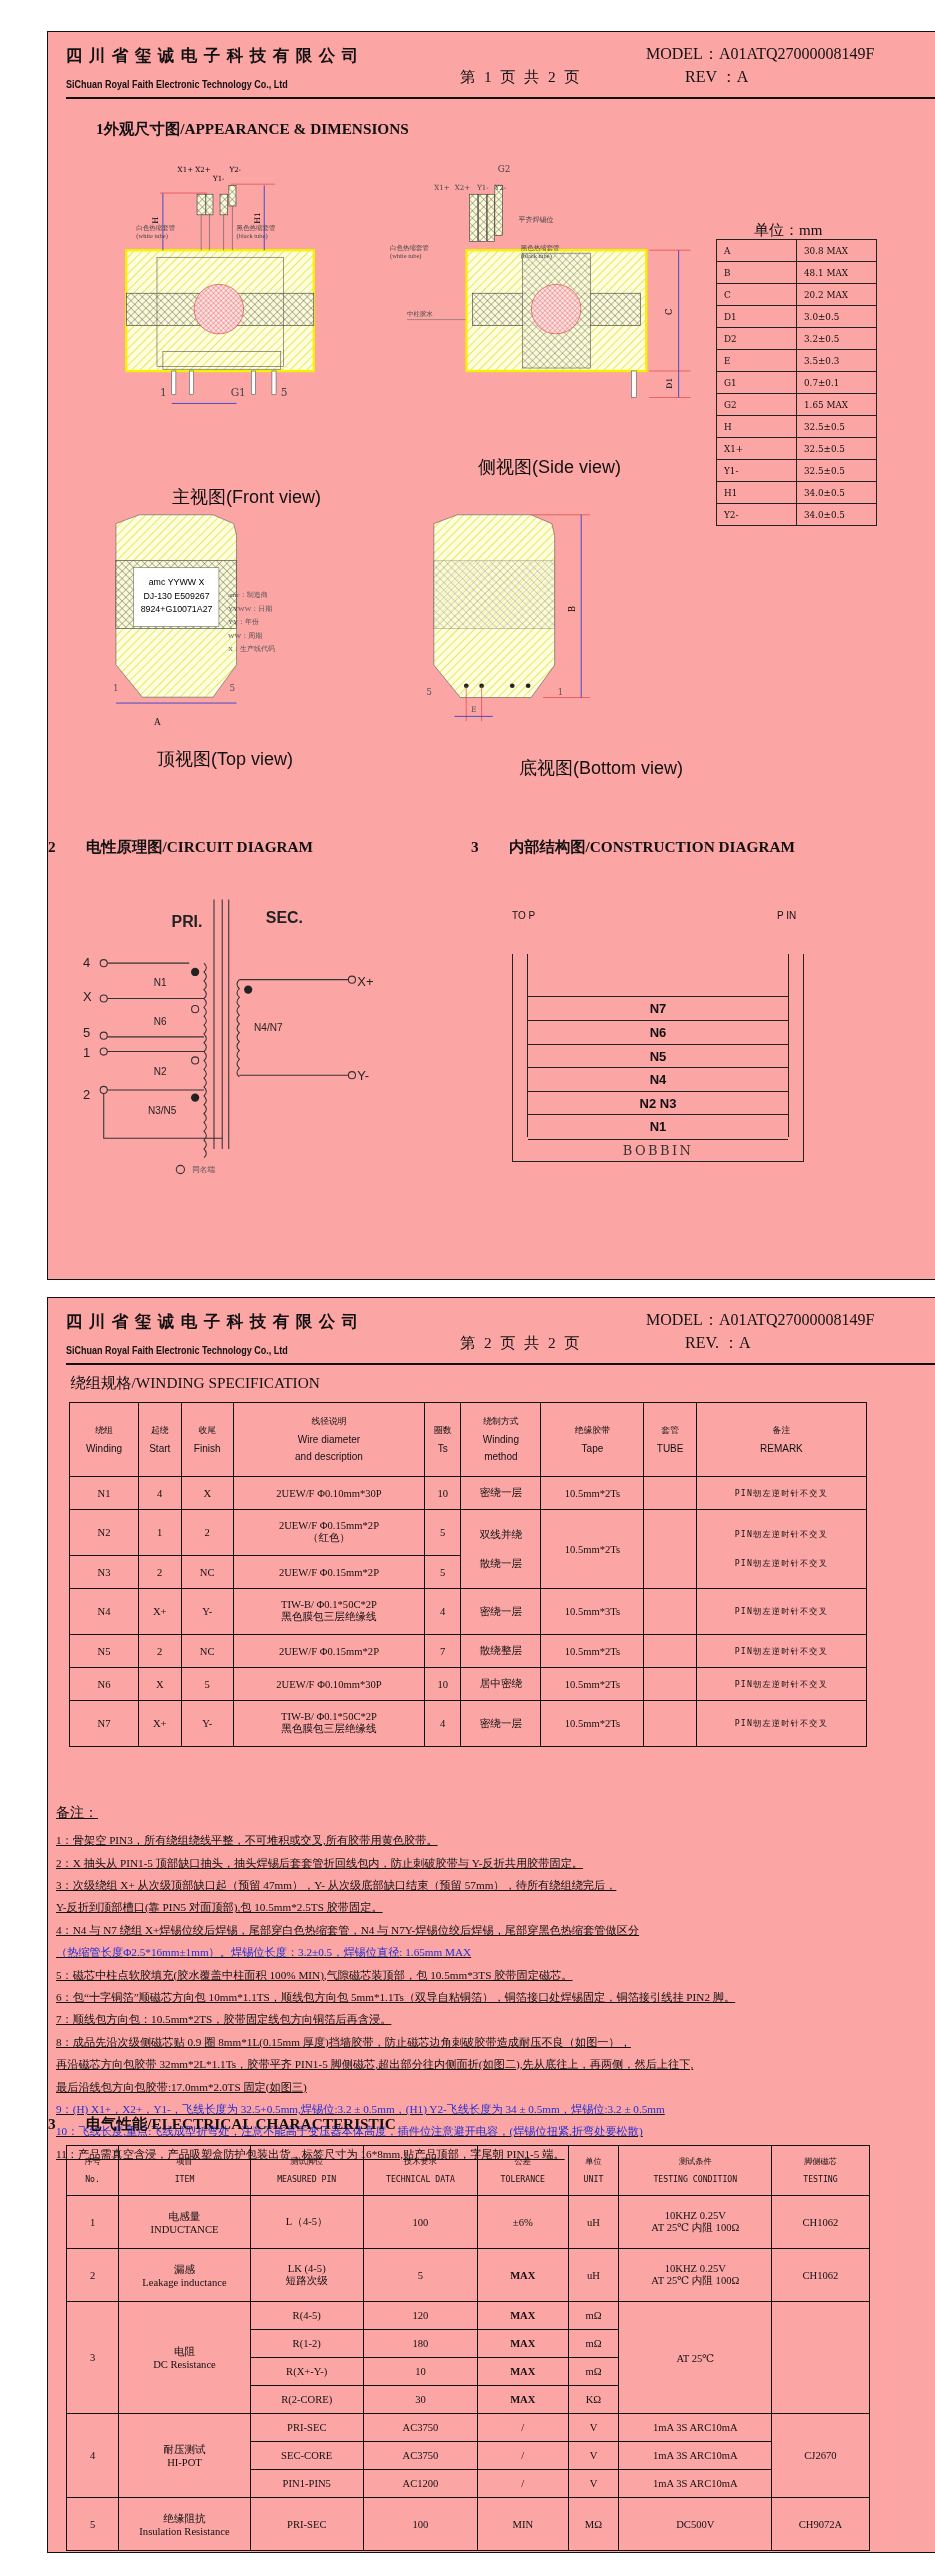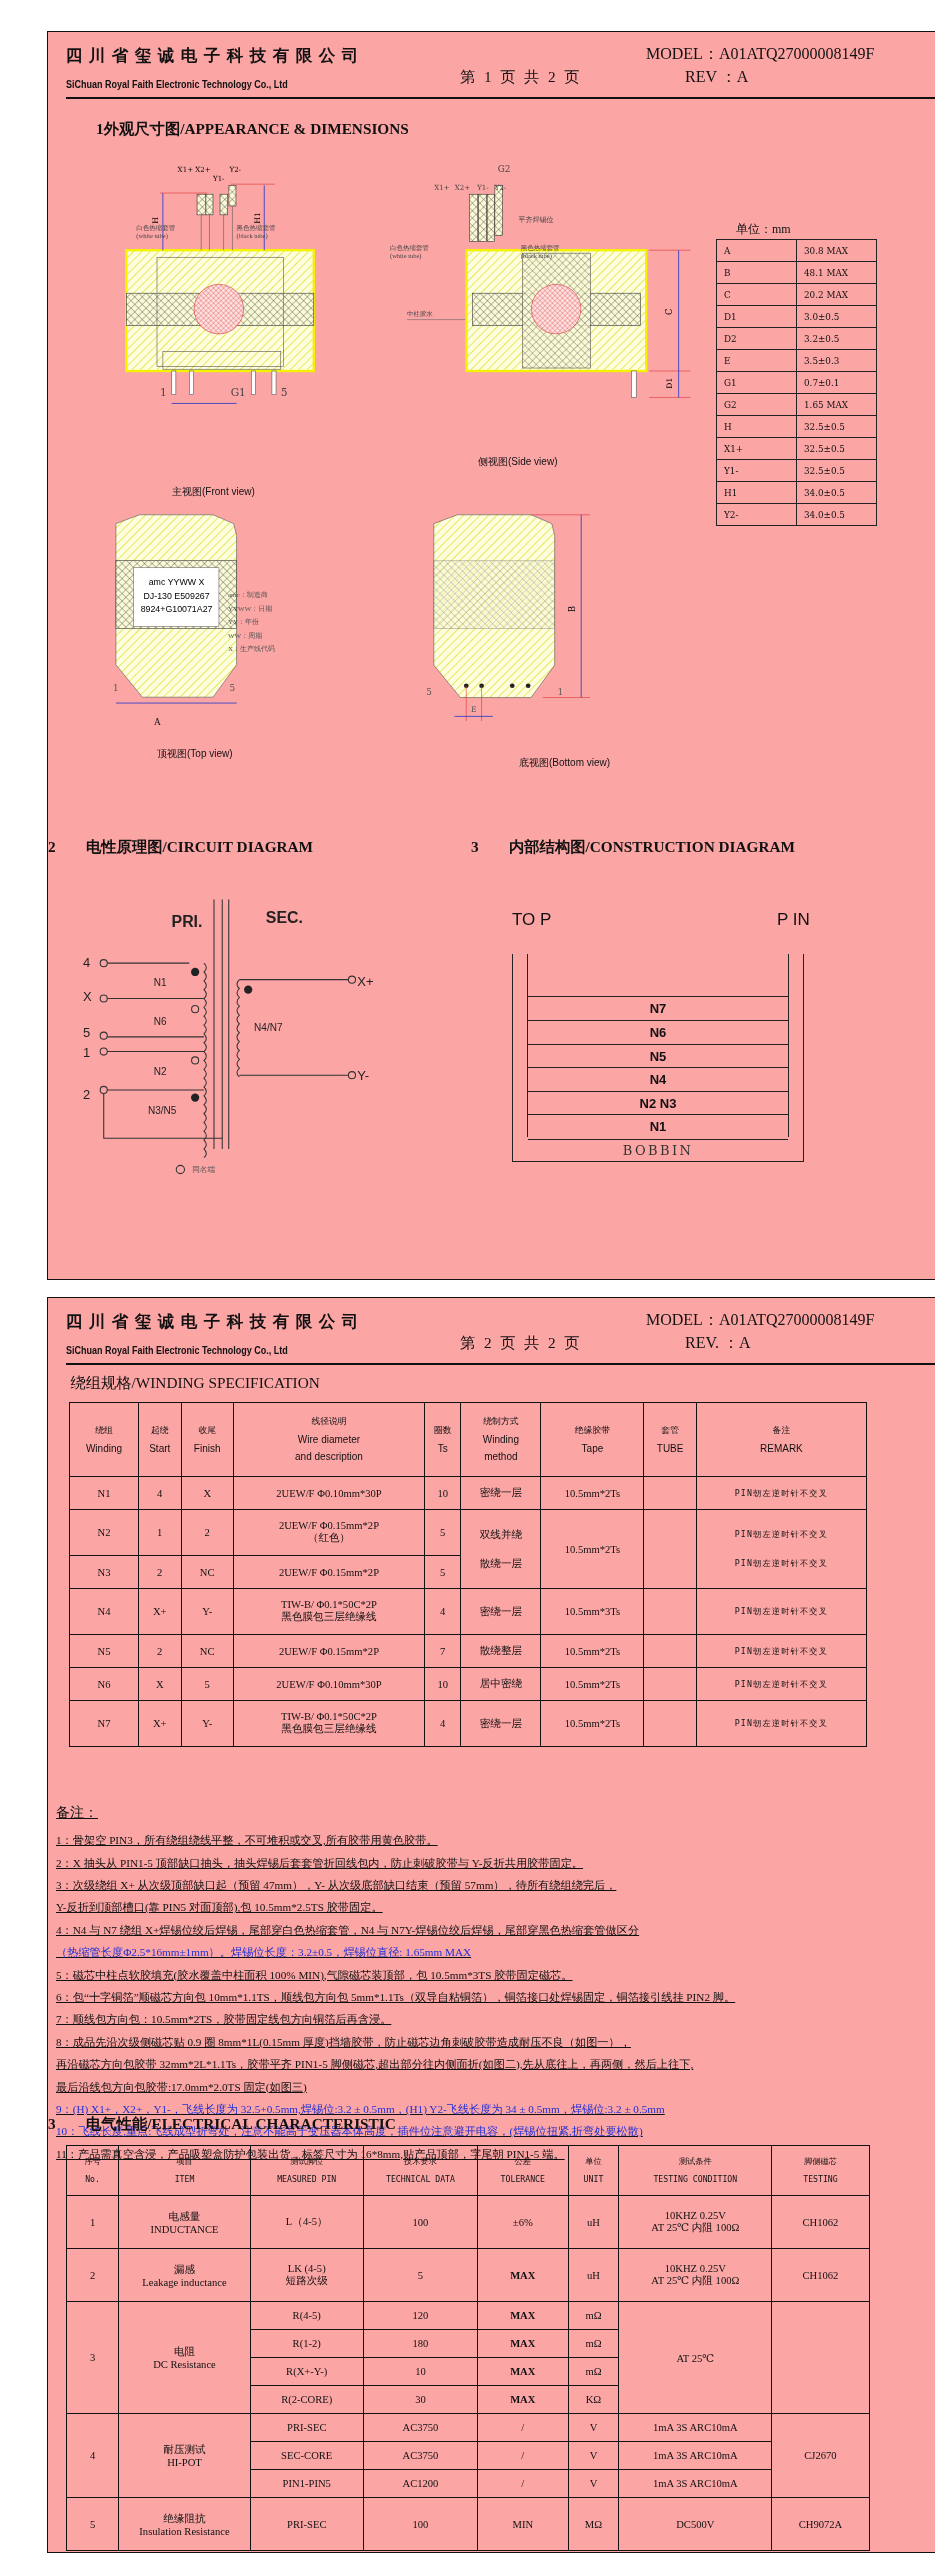--- a/index.html
+++ b/index.html
@@ -9,40 +9,40 @@
   #p2{top:1297px;height:1256px;}
   .hdr{position:absolute;left:0;right:0;top:0;height:65px;}
   .hdr .cn{position:absolute;left:17.7px;top:13px;font-size:16.5px;font-weight:bold;letter-spacing:6.5px;font-family:"DejaVu Serif",serif;}
   .hdr .en{position:absolute;left:17.7px;top:47px;font-family:"Liberation Sans",sans-serif;font-weight:bold;font-size:10px;transform:scaleX(.9);transform-origin:left;}
   .hdr .pg{position:absolute;left:412px;top:35px;font-size:15.3px;letter-spacing:2.4px;}
   .hdr .model{position:absolute;left:598px;top:11.8px;font-size:16px;}
   .hdr .rev{position:absolute;left:589px;top:35px;font-size:16px;margin-left:48px;}
   .hdr .rule{position:absolute;left:17.7px;right:5.9px;top:65px;border-top:2.4px solid #111;}
   .sec-title{position:absolute;font-weight:bold;font-size:15.3px;white-space:nowrap;}
   .sec-title .num{display:inline-block;width:38px;}
-  .cap{position:absolute;font-family:"Liberation Sans",sans-serif;font-size:10px;white-space:nowrap;}
+  .cap{position:absolute;font-family:"Liberation Sans",sans-serif;font-size:18px;white-space:nowrap;}
   table{border-collapse:collapse;}
   .dim-table{position:absolute;left:668px;top:207px;font-family:"DejaVu Serif",serif;font-size:8.8px;}
   .dim-table td{border:0.9px solid #222;height:21px;padding:0 7px;width:65px;}
-  .unit{position:absolute;left:688px;top:189px;font-size:12px;}
+  .unit{position:absolute;left:706px;top:189px;font-size:15px;}
   .draw{position:absolute;}
   .wind{position:absolute;left:21px;top:104px;width:798px;font-size:10.6px;text-align:center;}
   .wind td,.wind th{border:0.9px solid #111;font-weight:normal;}
   .wind th{height:71px;font-size:8.8px;line-height:17.7px;}
   .wind th .en{font-family:"Liberation Sans",sans-serif;font-size:10px;}
   .wind td.rem{font-size:8.2px;letter-spacing:1.2px;font-family:"DejaVu Sans Mono",monospace;}
   .notes{position:absolute;left:8px;top:504px;font-size:11.2px;line-height:22.4px;width:813px;text-decoration:underline;}
   .notes .t{font-size:14px;margin-bottom:4.7px;}
   .notes .blue{color:#1f2fd6;}
   .elec{position:absolute;left:17.7px;top:847px;width:804px;font-size:10.6px;text-align:center;}
   .elec td,.elec th{border:0.9px solid #111;font-weight:normal;}
   .elec th{height:47px;font-family:"DejaVu Sans Mono",monospace;font-size:8.2px;line-height:17.7px;}
   .elec td{height:25px;}
   .elec b{font-weight:bold;}
-  .constr-label{position:absolute;font-family:"Liberation Sans",sans-serif;font-size:17px;}
+  .constr-label{position:absolute;font-family:"Liberation Sans",sans-serif;font-size:10px;}
   .layer{position:absolute;left:0;right:0;height:23.6px;border-top:0.9px solid #222;text-align:center;font-family:"Liberation Sans",sans-serif;font-weight:bold;font-size:13px;line-height:23.6px;}
 </style>
 </head>
 <body>
 
 <div class="page" id="p1">
   <div class="hdr">
     <span class="cn">四川省玺诚电子科技有限公司</span>
     <span class="en">SiChuan Royal Faith Electronic Technology Co., Ltd</span>
     <span class="pg">第 1 页 共 2 页</span>

